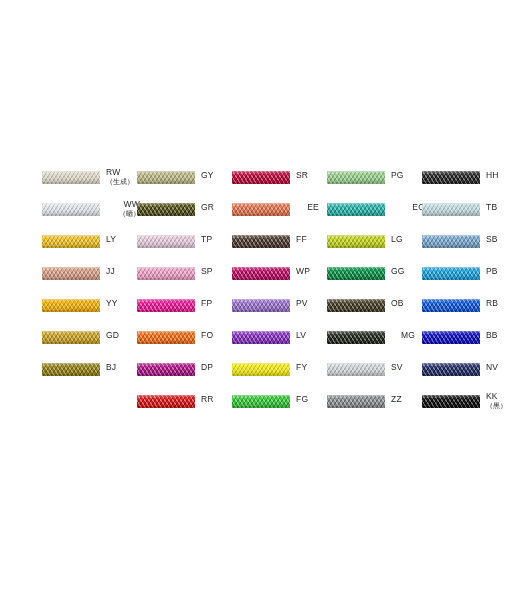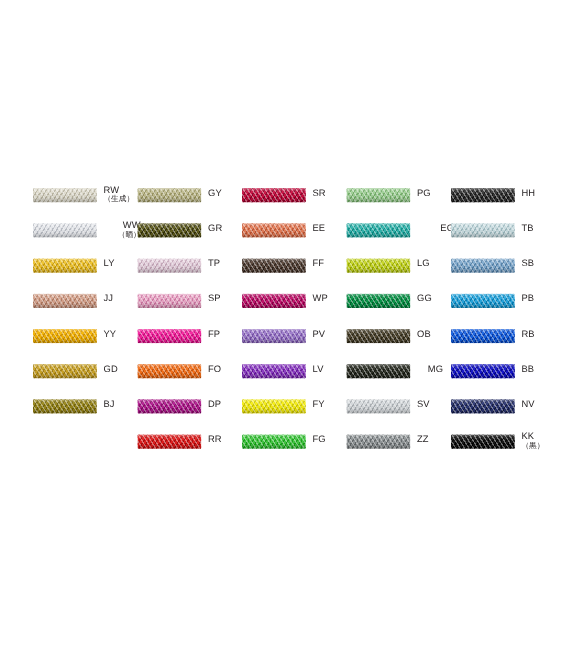--- a/index.html
+++ b/index.html
@@ -10,21 +10,21 @@
   body {
     width: 520px;
     height: 600px;
     font-family: "Liberation Sans", sans-serif;
     position: relative;
     overflow: hidden;
   }
 
   #chart-root {
     position: absolute;
-    left: 4px;
+    left: 16px;
     top: 0;
     width: 496px;
     height: 600px;
   }
 
   .swatch-grid {
     position: absolute;
     left: 24px;
     top: 166px;
     width: 480px;
@@ -295,21 +295,21 @@
           <div class="cord">
             <div class="base" style="background: rgb(197, 12, 62);"></div>
             <div class="weaveB" style="background-image: repeating-linear-gradient(-58deg, rgb(142, 0, 38) 0px, rgb(142, 0, 38) 1.2px, rgba(0, 0, 0, 0) 1.2px, rgba(0, 0, 0, 0) 3.4px);"></div>
             <div class="weaveA"></div>
             <div class="shade"></div>
           </div>
           <div class="label">
             <span class="code">SR</span>
           </div>
         </div>
-        <div class="swatch-row" style="top: 32px;">
+        <div class="swatch-row" style="top: 32px; text-align: center;">
           <div class="cord">
             <div class="base" style="background: rgb(227, 122, 85);"></div>
             <div class="weaveB" style="background-image: repeating-linear-gradient(-58deg, rgb(189, 85, 51) 0px, rgb(189, 85, 51) 1.2px, rgba(0, 0, 0, 0) 1.2px, rgba(0, 0, 0, 0) 3.4px);"></div>
             <div class="weaveA"></div>
             <div class="shade"></div>
           </div>
           <div class="label">
             <span class="code">EE</span>
           </div>
         </div>

